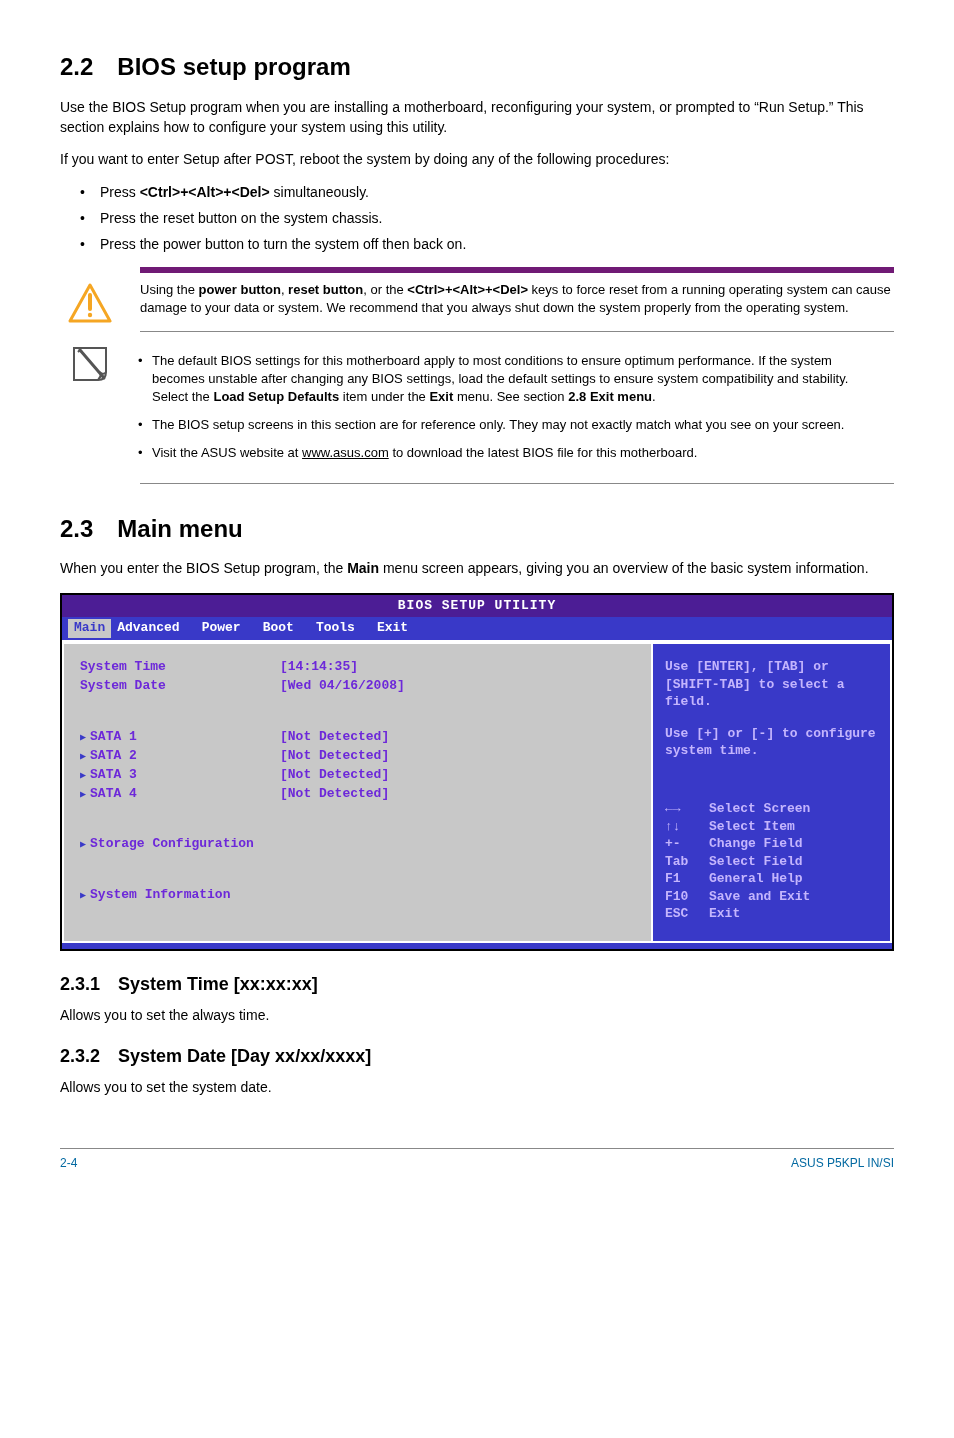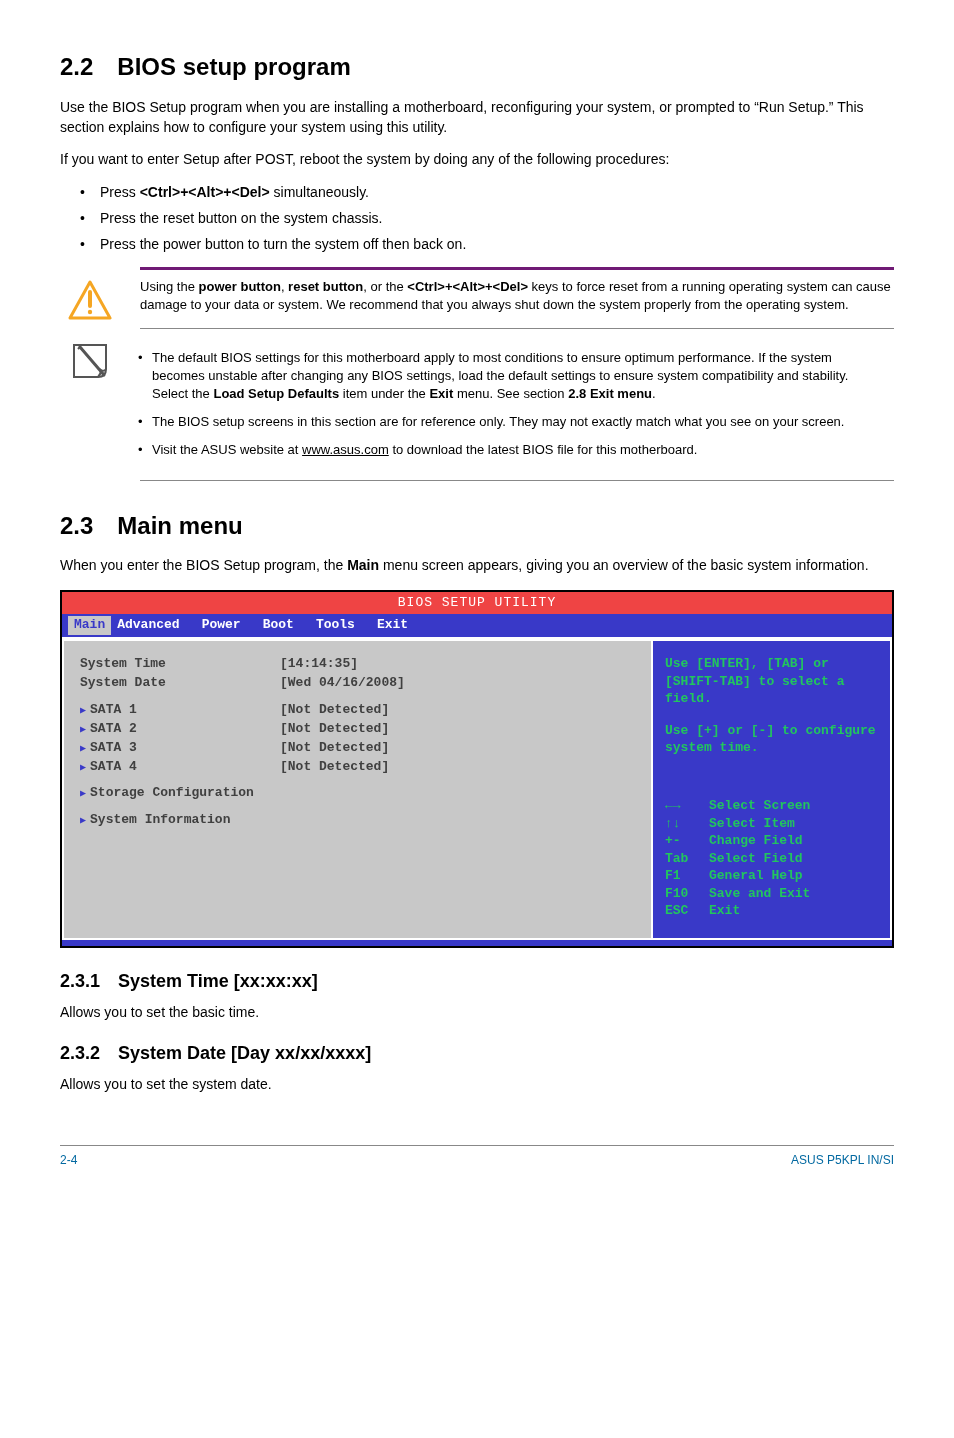--- a/index.html
+++ b/index.html
@@ -35,21 +35,21 @@
     margin-bottom: 6px;
   }
   ul.outer-bullets > li::before {
     content: "•";
     position: absolute;
     left: -20px;
   }
   .callout {
     display: flex;
     align-items: flex-start;
-    border-top: 3px solid #701a75;
+    border-top: 6px solid #701a75;
     border-bottom: 1px solid #888;
     padding: 8px 0;
     margin-top: 10px;
     margin-left: 80px;
   }
   .callout + .callout { border-top: none; margin-top: 0; }
   .callout .icon-cell {
     width: 60px;
     flex: 0 0 60px;
     margin-left: -80px;
@@ -87,23 +87,23 @@
   .bios {
     font-family: "Courier New", monospace;
     font-size: 13px;
     border: 2px solid #000;
     background: #3939c8;
     color: #fff;
     width: 100%;
   }
   .bios-title {
     text-align: center;
-    background: #ef4444;
+    background: #4c1d95;
     color: #fff;
-    font-weight: normal;
+    font-weight: bold;
     padding: 2px 0;
     letter-spacing: 1px;
   }
   .bios-tabs {
     display: flex;
     background: #3939c8;
     color: #fff;
     padding: 2px 6px;
     font-weight: bold;
   }
@@ -115,40 +115,40 @@
     color: #3939c8;
     padding: 0 6px;
   }
   .bios-body {
     display: flex;
     background: #c8c8c8;
     border-top: 2px solid #fff;
   }
   .bios-left {
     flex: 1;
-    color: #404040;
+    color: #6d28d9;
     padding: 14px 16px 18px 16px;
     border: 2px solid #fff;
     border-right: 1px solid #fff;
     position: relative;
   }
   .bios-row { display: flex; }
   .bios-label { width: 200px; font-weight: bold; }
   .bios-value { font-weight: bold; }
-  .bios-left .group { margin-top: 8px; }
+  .bios-left .group { margin-top: 32px; }
   .bios-left .marker::before {
     content: "▶";
     font-size: 10px;
     margin-right: 4px;
     color: #3939c8;
   }
   .bios-right {
     width: 240px;
     background: #3939c8;
-    color: #22c55e;
+    color: #c4b5fd;
     padding: 14px 12px 18px 12px;
     border: 2px solid #fff;
     border-left: 1px solid #fff;
     font-weight: bold;
     line-height: 1.35;
   }
   .bios-right .help1 { margin-bottom: 14px; }
   .bios-right .help2 { margin-bottom: 40px; }
   .bios-right .keys { }
   .bios-right .keys .krow { display: flex; }
@@ -309,21 +309,21 @@
               <span>Exit</span>
             </div>
         </div>
       </div>
     </div>
     <div class="bios-footer"></div>
   </div>
 </div>
 
 <h2 class="sub-title">2.3.1 System Time [xx:xx:xx]</h2>
-<p>Allows you to set the basic time.</p>
+<p>Allows you to set the always time.</p>
 
 <h2 class="sub-title">2.3.2 System Date [Day xx/xx/xxxx]</h2>
 <p>Allows you to set the system date.</p>
 
 <div class="page-footer">
   <span>2-4</span>
   <span>ASUS P5KPL IN/SI</span>
 </div>
 
 </body></html>

